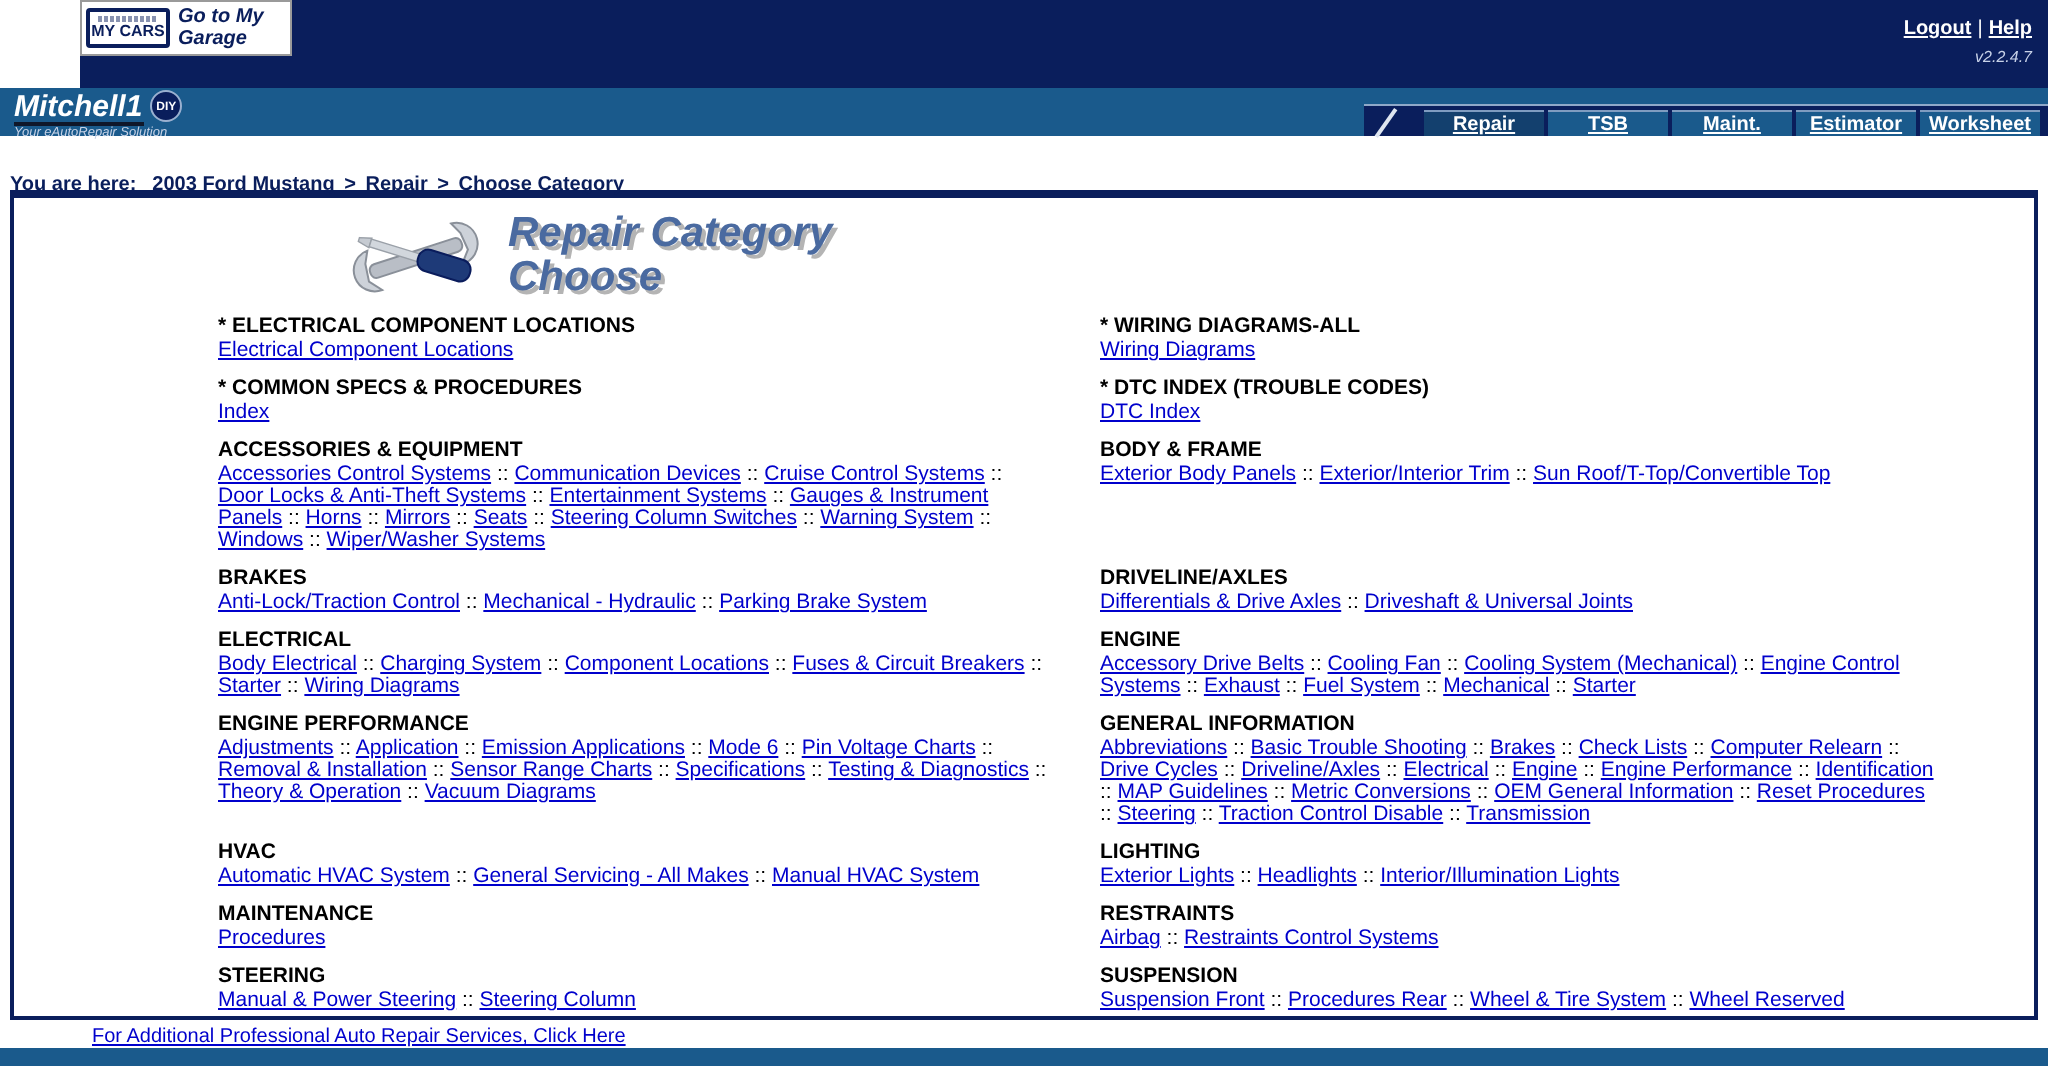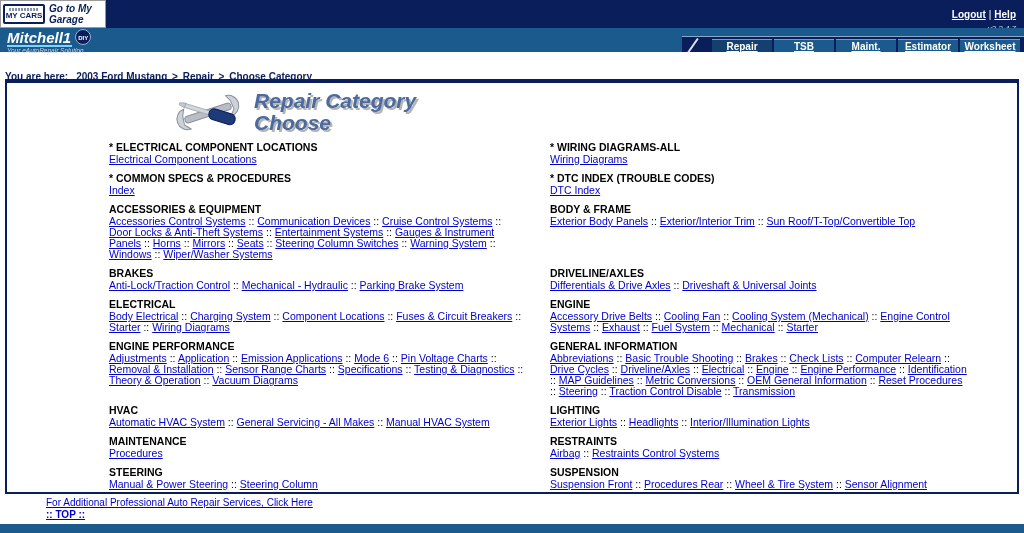--- a/index.html
+++ b/index.html
@@ -8,21 +8,21 @@
     --link:#0000cc;
     --titleblue:#4a6aa0;
   }
   *{box-sizing:border-box;}
   html,body{margin:0;padding:0;}
   body{
     width:1024px;height:533px;position:relative;overflow:hidden;
     background:#fff;font-family:"Liberation Sans",sans-serif;
   }
   
-  .top-bar{height:28px;background:var(--navy);position:relative;}
+  .top-bar{height:44px;background:var(--navy);position:relative;margin-left:40px;}
   .mycars-btn{
     position:absolute;left:0;top:0;width:106px;height:28px;background:#fff;
     border:1px solid #9a9a9a;display:flex;align-items:center;cursor:pointer;padding:2px;
   }
   .plate{
     width:42px;height:20px;border:2px solid var(--navy);border-radius:2px;background:#fff;
     display:flex;flex-direction:column;align-items:center;justify-content:center;flex:none;
   }
   .plate-top{width:30px;height:3px;background:repeating-linear-gradient(90deg,#8892b0 0 2px,#fff 2px 3px);margin-bottom:1px;}
   .plate-label{font-size:8px;font-weight:bold;color:var(--navy);line-height:8px;white-space:nowrap;}
@@ -32,21 +32,21 @@
   }
   .top-right{position:absolute;right:8px;top:4px;text-align:right;}
   .top-links a{color:#fff;font-size:10px;font-weight:bold;text-decoration:underline;cursor:pointer;}
   .top-sep{color:#fff;font-size:10px;padding:0 3px;}
   .version{color:#c8d2e8;font-size:8px;font-style:italic;margin-top:2px;}
   
   .logo-bar{height:24px;background:var(--steel);position:relative;}
   .logo{position:absolute;left:7px;top:1px;white-space:nowrap;}
   .brand{
     color:#fff;font-style:italic;font-weight:bold;font-size:15px;line-height:15px;
-    display:inline-block;border-bottom:2px solid #7dd3fc;padding-right:1px;
+    display:inline-block;border-bottom:2px solid #0f172a;padding-right:1px;
   }
   .badge{
     display:inline-block;width:16px;height:16px;border-radius:50%;background:var(--navy);
     border:1px solid #9ab0d0;color:#fff;font-size:6px;font-weight:bold;text-align:center;
     line-height:16px;vertical-align:top;margin-left:3px;
   }
   .tagline{color:#c6d2e6;font-size:6.5px;line-height:7px;font-style:italic;}
   .tab-strip{
     position:absolute;right:0;top:8px;height:16px;background:var(--navy);
     padding:2px 2px 0 30px;display:flex;align-items:flex-end;border-top:1px solid #8fa8c8;
@@ -242,21 +242,21 @@
           <div class="cat-links"><a class="cat-link">Airbag</a><span class="link-sep"> :: </span><a class="cat-link">Restraints Control Systems</a></div>
         </div>
       </div>
       <div class="cat-row">
         <div class="cat-cell">
           <div class="cat-title">STEERING</div>
           <div class="cat-links"><a class="cat-link">Manual &amp; Power Steering</a><span class="link-sep"> :: </span><a class="cat-link">Steering Column</a></div>
         </div>
         <div class="cat-cell">
           <div class="cat-title">SUSPENSION</div>
-          <div class="cat-links"><a class="cat-link">Suspension Front</a><span class="link-sep"> :: </span><a class="cat-link">Procedures Rear</a><span class="link-sep"> :: </span><a class="cat-link">Wheel &amp; Tire System</a><span class="link-sep"> :: </span><a class="cat-link">Sensor Alignment</a></div>
+          <div class="cat-links"><a class="cat-link">Suspension Front</a><span class="link-sep"> :: </span><a class="cat-link">Procedures Rear</a><span class="link-sep"> :: </span><a class="cat-link">Wheel &amp; Tire System</a><span class="link-sep"> :: </span><a class="cat-link">Wheel Reserved</a></div>
         </div>
       </div>
     </div>
 </div>
 
 <div class="footer">
   <div><a class="footer-link">For Additional Professional Auto Repair Services, Click Here</a></div>
   <div><a class="top-link">:: TOP ::</a></div>
 </div>
 <div class="bottom-bar"></div>

